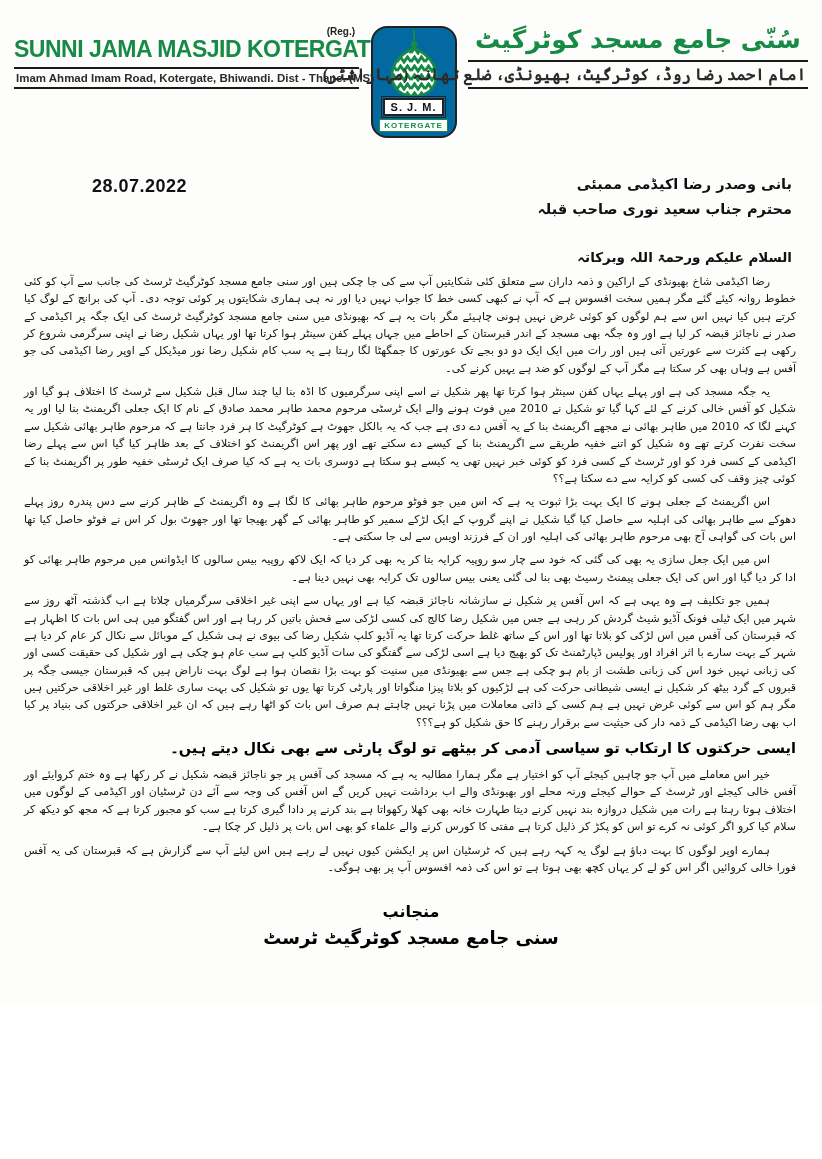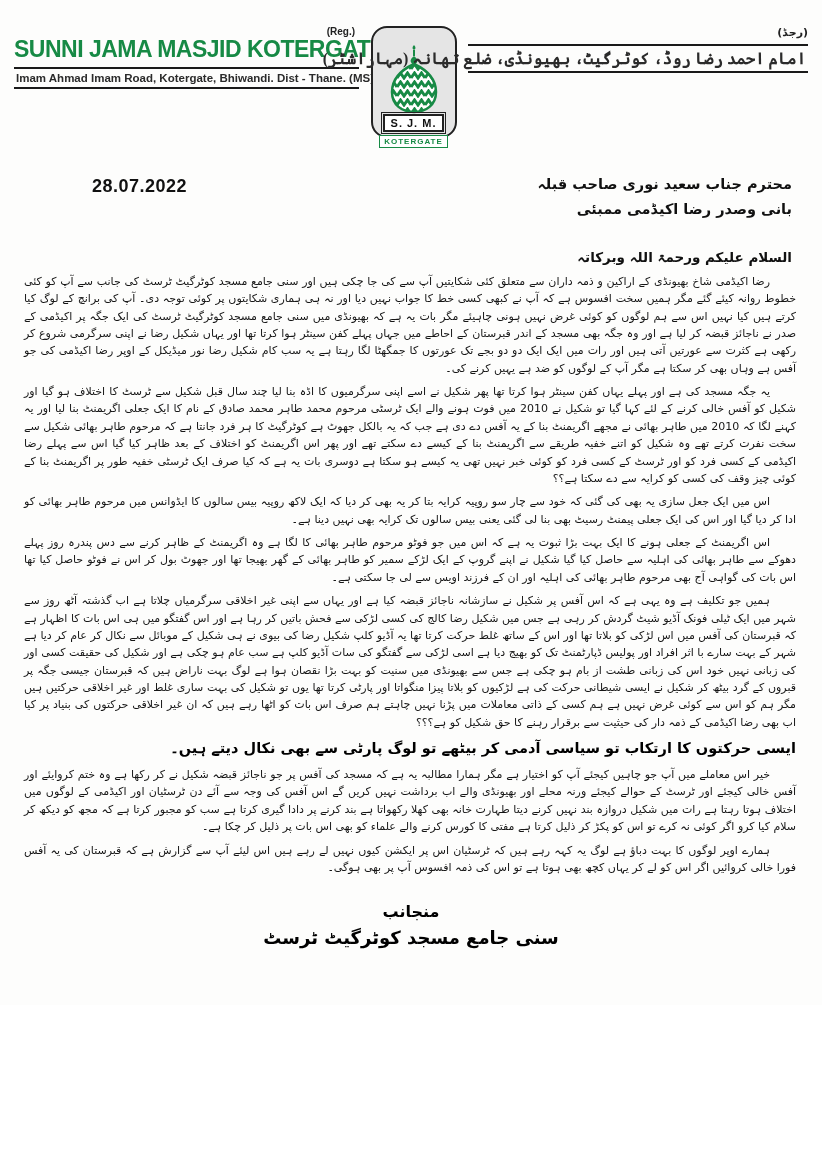--- a/index.html
+++ b/index.html
@@ -37,23 +37,23 @@
     padding:3px 2px;
     font-size:11.5px;font-weight:bold;color:#2b2b2b;
     font-family:"Liberation Sans",sans-serif;
     white-space:nowrap;
   }
   .addr-strip.ur{font-family:Liberation Serif, serif;font-size:16px;}
   
   .logo-box{
     width:86px;height:112px;flex:0 0 auto;
     border:2.5px solid #222;border-radius:16px;
-    background:#e5e5e5;
+    background:#0369a1;
     display:flex;flex-direction:column;align-items:center;justify-content:flex-start;
-    padding-top:16px;box-sizing:border-box;margin:0 4px;
+    padding-top:0;box-sizing:border-box;margin:0 4px;
   }
   .sjm-band{
     border:2px solid #222;outline:1px solid #222;outline-offset:1px;
     background:#fff;color:#111;
     font-family:"Liberation Sans",sans-serif;
     font-weight:bold;font-size:11px;letter-spacing:1px;
     padding:1px 6px;margin-top:-6px;
   }
   .kotergate-band{
     margin-top:3px;
@@ -128,41 +128,41 @@
           <path d="M31,12 C27,15 26,18 31,21 C36,18 35,15 31,12 Z" fill="#178a45"></path>
 
           <path d="M31,20 C16,27 9,37 9,48 C9,61 19,68 31,68 C43,68 53,61 53,48 C53,37 46,27 31,20 Z" fill="url(#zz)" stroke="#178a45" stroke-width="2.5"></path>
         </svg>
       </span>
       <div class="sjm-band">S. J. M.</div>
       <div class="kotergate-band">KOTERGATE</div>
     </div>
 
     <div class="lh-right">
-      <span class="reg-ur">(رجڈ)</span>
+      <div class="org-ur">سُنّی جامع مسجد کوٹرگیٹ</div>
       <div class="addr-strip ur">امام احمد رضا روڈ، کوٹرگیٹ، بھیونڈی، ضلع تھانہ (مہاراشٹر)</div>
     </div>
 
   </div>
 
   <div class="meta-row">
     <div class="date">28.07.2022</div>
     <div class="recipient">
+      <div>بانی وصدر رضا اکیڈمی ممبئی</div>
       <div>محترم جناب سعید نوری صاحب قبلہ</div>
-      <div>بانی وصدر رضا اکیڈمی ممبئی</div>
     </div>
   </div>
 
   <div class="salutation">السلام علیکم ورحمۃ اللہ وبرکاتہ</div>
 
   <div class="body-text">
     <p>رضا اکیڈمی شاخ بھیونڈی کے اراکین و ذمہ داران سے متعلق کئی شکایتیں آپ سے کی جا چکی ہیں اور سنی جامع مسجد کوٹرگیٹ ٹرسٹ کی جانب سے آپ کو کئی خطوط روانہ کیئے گئے مگر ہمیں سخت افسوس ہے کہ آپ نے کبھی کسی خط کا جواب نہیں دیا اور نہ ہی ہماری شکایتوں پر کوئی توجہ دی۔ آپ کی برانچ کے لوگ کیا کرتے ہیں کیا نہیں اس سے ہم لوگوں کو کوئی غرض نہیں ہونی چاہیئے مگر بات یہ ہے کہ بھیونڈی میں سنی جامع مسجد کوٹرگیٹ ٹرسٹ کی ایک جگہ پر اکیڈمی کے صدر نے ناجائز قبضہ کر لیا ہے اور وہ جگہ بھی مسجد کے اندر قبرستان کے احاطے میں جہاں پہلے کفن سینٹر ہوا کرتا تھا اور یہاں شکیل رضا نے اپنی سرگرمی شروع کر رکھی ہے کثرت سے عورتیں آتی ہیں اور رات میں ایک ایک دو دو بجے تک عورتوں کا جمگھٹا لگا رہتا ہے یہ سب کام شکیل رضا نور میڈیکل کے اوپر رضا اکیڈمی کی جو آفس ہے وہاں بھی کر سکتا ہے مگر آپ کے لوگوں کو ضد ہے یہیں کرنے کی۔</p>
     <p>یہ جگہ مسجد کی ہے اور پہلے یہاں کفن سینٹر ہوا کرتا تھا پھر شکیل نے اسے اپنی سرگرمیوں کا اڈہ بنا لیا چند سال قبل شکیل سے ٹرسٹ کا اختلاف ہو گیا اور شکیل کو آفس خالی کرنے کے لئے کہا گیا تو شکیل نے 2010 میں فوت ہونے والے ایک ٹرسٹی مرحوم محمد طاہر محمد صادق کے نام کا ایک جعلی اگریمنٹ بنا لیا اور یہ کہنے لگا کہ 2010 میں طاہر بھائی نے مجھے اگریمنٹ بنا کے یہ آفس دے دی ہے جب کہ یہ بالکل جھوٹ ہے کوٹرگیٹ کا ہر فرد جانتا ہے کہ مرحوم طاہر بھائی شکیل سے سخت نفرت کرتے تھے وہ شکیل کو اتنے خفیہ طریقے سے اگریمنٹ بنا کے کیسے دے سکتے تھے اور پھر اس اگریمنٹ کو اختلاف کے بعد ظاہر کیا گیا اس سے پہلے رضا اکیڈمی کے کسی فرد کو اور ٹرسٹ کے کسی فرد کو کوئی خبر نہیں تھی یہ کیسے ہو سکتا ہے دوسری بات یہ ہے کہ کیا صرف ایک ٹرسٹی خفیہ طور پر اگریمنٹ بنا کے کوئی چیز وقف کی کسی کو کرایہ سے دے سکتا ہے؟؟</p>
+    <p>اس اگریمنٹ کے جعلی ہونے کا ایک بہت بڑا ثبوت یہ ہے کہ اس میں جو فوٹو مرحوم طاہر بھائی کا لگا ہے وہ اگریمنٹ کے ظاہر کرنے سے دس پندرہ روز پہلے دھوکے سے طاہر بھائی کی اہلیہ سے حاصل کیا گیا شکیل نے اپنے گروپ کے ایک لڑکے سمیر کو طاہر بھائی کے گھر بھیجا تھا اور جھوٹ بول کر اس نے فوٹو حاصل کیا تھا اس بات کی گواہی آج بھی مرحوم طاہر بھائی کی اہلیہ اور ان کے فرزند اویس سے لی جا سکتی ہے۔</p>
     <p>اس میں ایک جعل سازی یہ بھی کی گئی کہ خود سے چار سو روپیہ کرایہ بتا کر یہ بھی کر دیا کہ ایک لاکھ روپیہ بیس سالوں کا ایڈوانس میں مرحوم طاہر بھائی کو ادا کر دیا گیا اور اس کی ایک جعلی پیمنٹ رسیٹ بھی بنا لی گئی یعنی بیس سالوں تک کرایہ بھی نہیں دینا ہے۔</p>
-    <p>اس اگریمنٹ کے جعلی ہونے کا ایک بہت بڑا ثبوت یہ ہے کہ اس میں جو فوٹو مرحوم طاہر بھائی کا لگا ہے وہ اگریمنٹ کے ظاہر کرنے سے دس پندرہ روز پہلے دھوکے سے طاہر بھائی کی اہلیہ سے حاصل کیا گیا شکیل نے اپنے گروپ کے ایک لڑکے سمیر کو طاہر بھائی کے گھر بھیجا تھا اور جھوٹ بول کر اس نے فوٹو حاصل کیا تھا اس بات کی گواہی آج بھی مرحوم طاہر بھائی کی اہلیہ اور ان کے فرزند اویس سے لی جا سکتی ہے۔</p>
     <p>ہمیں جو تکلیف ہے وہ یہی ہے کہ اس آفس پر شکیل نے سازشانہ ناجائز قبضہ کیا ہے اور یہاں سے اپنی غیر اخلاقی سرگرمیاں چلاتا ہے اب گذشتہ آٹھ روز سے شہر میں ایک ٹیلی فونک آڈیو شیٹ گردش کر رہی ہے جس میں شکیل رضا کالج کی کسی لڑکی سے فحش باتیں کر رہا ہے اور اس گفتگو میں ہی اس بات کا اظہار ہے کہ قبرستان کی آفس میں اس لڑکی کو بلاتا تھا اور اس کے ساتھ غلط حرکت کرتا تھا یہ آڈیو کلپ شکیل رضا کی بیوی نے ہی شکیل کے موبائل سے نکال کر عام کر دیا ہے شہر کے بہت سارے با اثر افراد اور پولیس ڈپارٹمنٹ تک کو بھیج دیا ہے اسی لڑکی سے گفتگو کی سات آڈیو کلپ ہے سب عام ہو چکی ہے اور شکیل کی حقیقت کسی اور کی زبانی نہیں خود اس کی زبانی طشت از بام ہو چکی ہے جس سے بھیونڈی میں سنیت کو بہت بڑا نقصان ہوا ہے لوگ بہت ناراض ہیں کہ قبرستان جیسی جگہ پر قبروں کے گرد بیٹھ کر شکیل نے ایسی شیطانی حرکت کی ہے لڑکیوں کو بلاتا پیزا منگواتا اور پارٹی کرتا تھا یوں تو شکیل کی بہت ساری غلط اور غیر اخلاقی حرکتیں ہیں مگر ہم کو اس سے کوئی غرض نہیں ہے ہم کسی کے ذاتی معاملات میں پڑنا نہیں چاہتے ہم صرف اس بات کو اٹھا رہے ہیں کہ ان غیر اخلاقی حرکتوں کی بنیاد پر کیا اب بھی رضا اکیڈمی کے ذمہ دار کی حیثیت سے برقرار رہنے کا حق شکیل کو ہے؟؟؟</p>
     <p class="emphasis">ایسی حرکتوں کا ارتکاب تو سیاسی آدمی کر بیٹھے تو لوگ پارٹی سے بھی نکال دیتے ہیں۔</p>
     <p>خیر اس معاملے میں آپ جو چاہیں کیجئے آپ کو اختیار ہے مگر ہمارا مطالبہ یہ ہے کہ مسجد کی آفس پر جو ناجائز قبضہ شکیل نے کر رکھا ہے وہ ختم کروایئے اور آفس خالی کیجئے اور ٹرسٹ کے حوالے کیجئے ورنہ محلے اور بھیونڈی والے اب برداشت نہیں کریں گے اس آفس کی وجہ سے آئے دن ٹرسٹیان اور اکیڈمی کے لوگوں میں اختلاف ہوتا رہتا ہے رات میں شکیل دروازہ بند نہیں کرنے دیتا طہارت خانہ بھی کھلا رکھواتا ہے بند کرنے پر دادا گیری کرتا ہے سب کو مجبور کرتا ہے کہ مجھ کو دیکھ کر سلام کیا کرو اگر کوئی نہ کرے تو اس کو پکڑ کر ذلیل کرتا ہے مفتی کا کورس کرنے والے علماء کو بھی اس بات پر ذلیل کر چکا ہے۔</p>
     <p>ہمارے اوپر لوگوں کا بہت دباؤ ہے لوگ یہ کہہ رہے ہیں کہ ٹرسٹیان اس پر ایکشن کیوں نہیں لے رہے ہیں اس لیئے آپ سے گزارش ہے کہ قبرستان کی یہ آفس فورا خالی کروائیں اگر اس کو لے کر یہاں کچھ بھی ہوتا ہے تو اس کی ذمہ افسوس آپ پر بھی ہوگی۔</p>
   </div>
 
   <div class="closing">
     <div class="from">منجانب</div>
     <div class="org">سنی جامع مسجد کوٹرگیٹ ٹرسٹ</div>
   </div>

